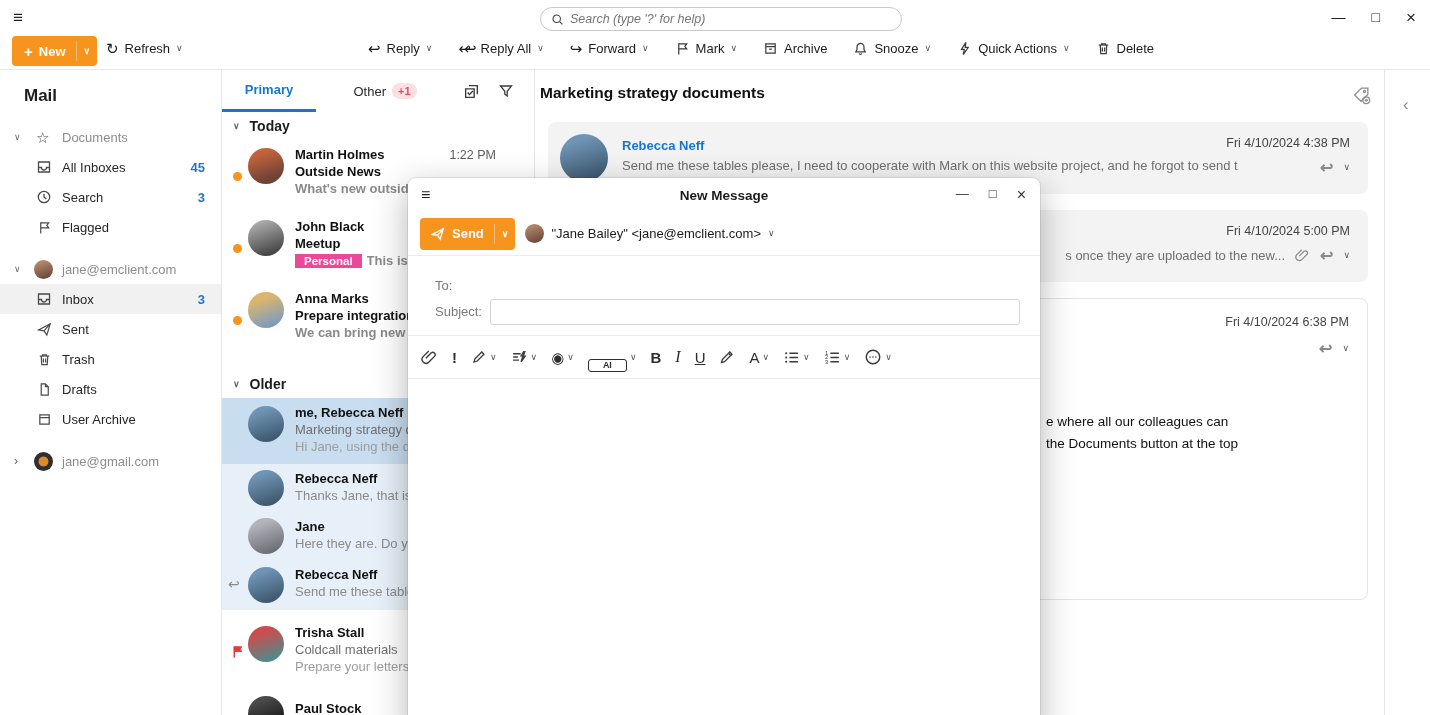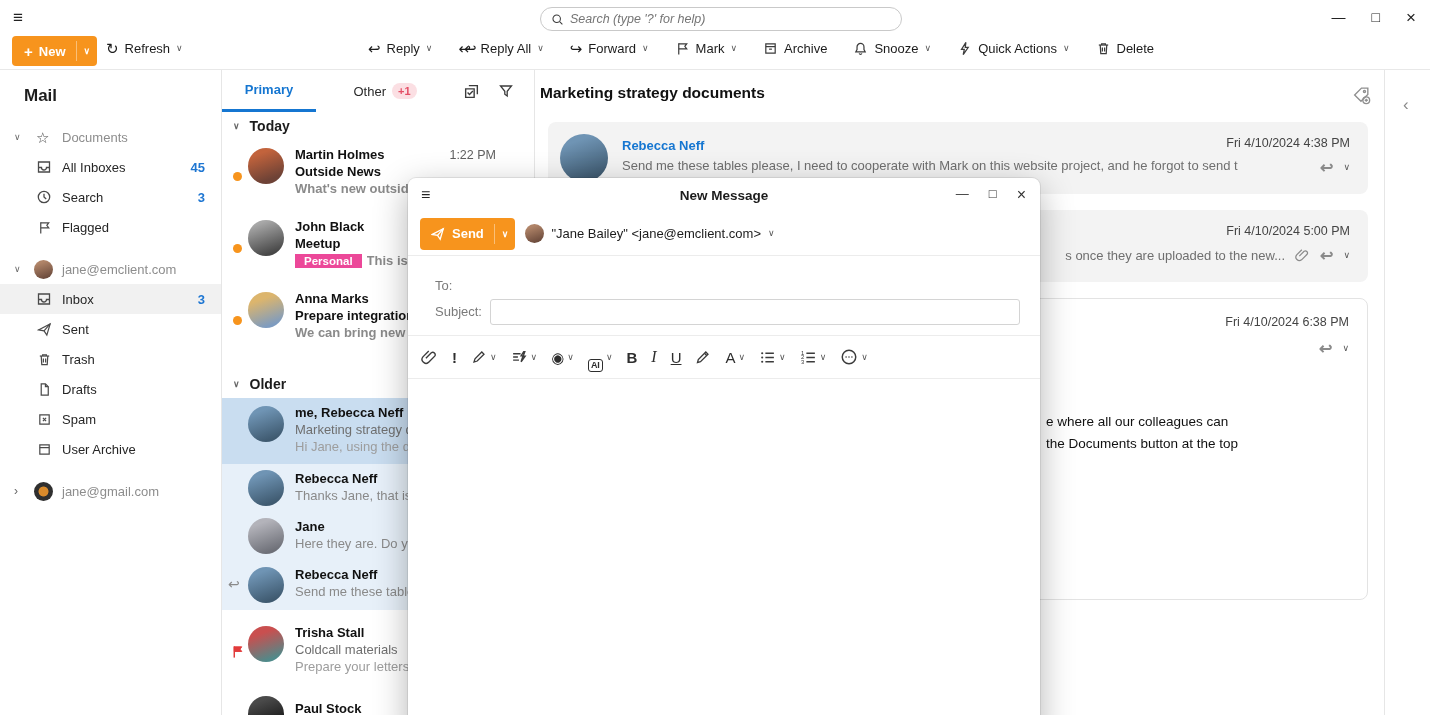--- a/index.html
+++ b/index.html
@@ -132,21 +132,21 @@
   .finput input { flex:1; height:100%; border:none; outline:none; padding:0 8px; font-family:"Liberation Sans",sans-serif; font-size:13px; background:transparent; }
   .finput.focus { border:2px solid #2b7cd3; }
   .finput.normal { border:1px solid #d4d4d4; }
   .addcc { padding-right:8px; color:#1576d1; font-size:12.5px; cursor:pointer; white-space:nowrap; }
   .ctools { margin-top:16px; height:44px; border-top:1px solid #ececec; border-bottom:1px solid #ececec; display:flex; align-items:center; padding:0 13px; gap:14px; }
   .tbtn { display:flex; align-items:center; gap:3px; cursor:pointer; color:#2e2e2e; }
   .tbtn .g { font-size:15px; line-height:1; }
   .tbtn .gB { font-weight:800; font-size:15px; }
   .tbtn .gI { font-style:italic; font-family:"Liberation Serif",serif; font-size:16px; }
   .tbtn .gU { text-decoration:underline; font-size:15px; }
-  .ai-badge { border:1.4px solid #2e2e2e; border-radius:3px; font-size:9px; font-weight:bold; padding:1px 2px; line-height:1;margin-top:16px; }
+  .ai-badge { border:1.4px solid #2e2e2e; border-radius:3px; font-size:9px; font-weight:bold; padding:1px 14px; line-height:1;margin-top:16px; }
   .cbody { height:330px; }
 </style>
 </head>
 <body>
 
 <div id="app">
 
   <div class="titlebar">
     <span class="menu-btn">≡</span>
     <div class="searchbox">
@@ -327,29 +327,20 @@
               <path d="M4.5 2H9l3 3v9H4.5z"></path>
               <path d="M9 2v3h3"></path>
             </svg>
           </span>
         <span class="lbl">Drafts</span>
       </div>
       <div class="srow">
         <span class="sic ic">
             <svg width="15" height="15" viewBox="0 0 16 16">
               <path d="M3 3h10v10H3z"></path>
-              <path d="M6.3 6.3l3.4 3.4M9.7 6.3l-3.4 3.4"></path>
-            </svg>
-          </span>
-        <span class="lbl">Spam</span>
-      </div>
-      <div class="srow">
-        <span class="sic ic">
-            <svg width="15" height="15" viewBox="0 0 16 16">
-              <path d="M3 3h10v10H3z"></path>
               <path d="M3 6h10"></path>
             </svg>
           </span>
         <span class="lbl">User Archive</span>
       </div>
       <div class="grp-gap"></div>
       <div class="srow">
         <span class="tw" style="font-size:12px">›</span>
         <span class="acct-av av-gmail"></span>
         <span class="lbl gray">jane@gmail.com</span>

